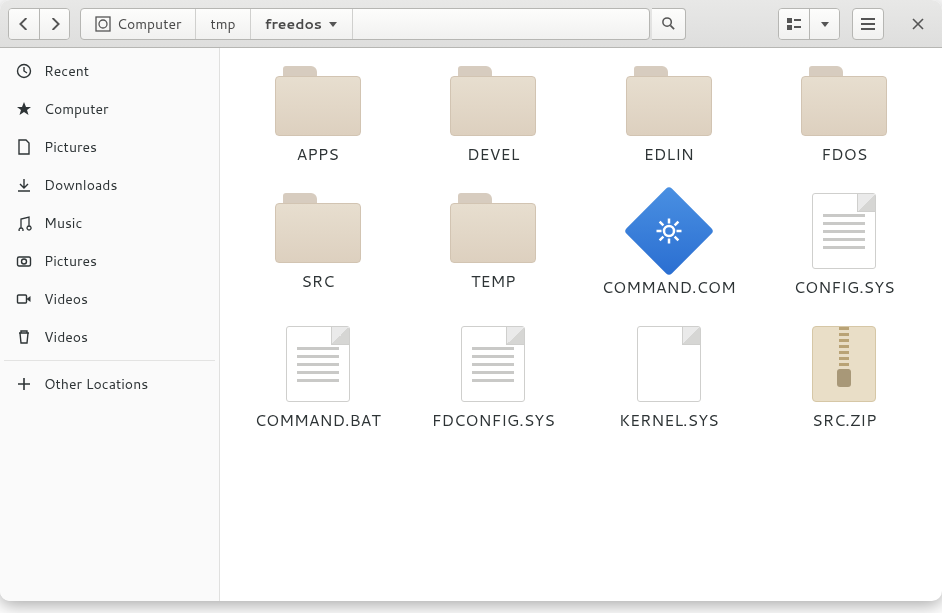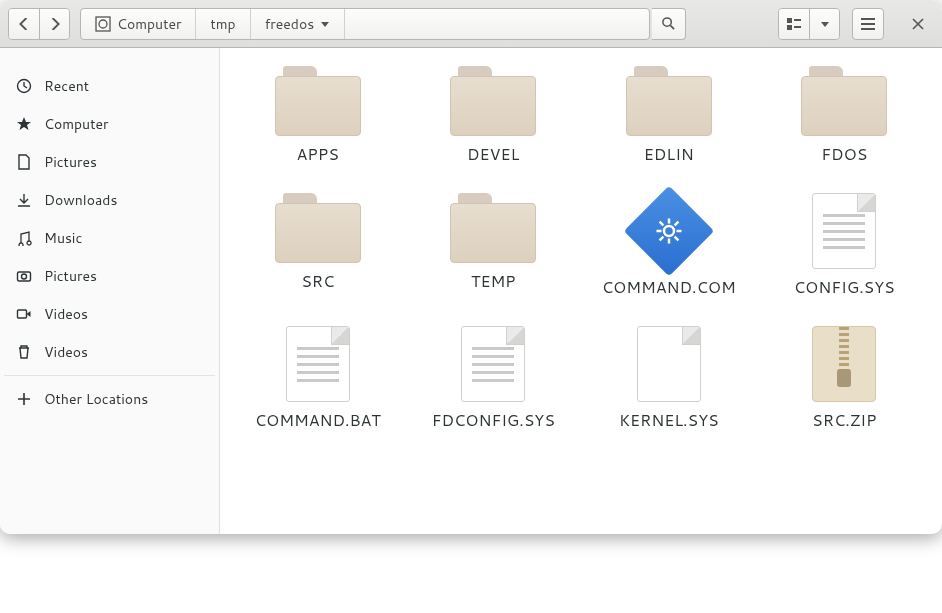--- a/index.html
+++ b/index.html
@@ -1,36 +1,36 @@
 <!DOCTYPE html>
 <html><head>
 <meta charset="utf-8">
 <style>
 * { box-sizing: border-box; margin: 0; padding: 0; }
 body { font-family: "Cantarell", "Segoe UI", sans-serif; font-size: 14px; color: #2e3436; background: #fff; width: 942px; height: 613px; overflow: hidden; }
-.window { width: 942px; height: 534px; display: flex; flex-direction: column; border-radius: 10px; overflow: hidden; box-shadow: 0 4px 18px rgba(0,0,0,0.35); background: #fff; }
+.window { width: 942px; height: 601px; display: flex; flex-direction: column; border-radius: 10px; overflow: hidden; box-shadow: 0 4px 18px rgba(0,0,0,0.35); background: #fff; }
 .titlebar { height: 48px; background: linear-gradient(to bottom, #e8e8e7, #dededd); border-bottom: 1px solid #b6b6b3; display: flex; align-items: center; padding: 0 8px; gap: 6px; }
 .navgroup { display: flex; border: 1px solid #b6b6b3; border-radius: 4px; overflow: hidden; }
 .navbtn { width: 30px; height: 30px; background: linear-gradient(to bottom,#fdfdfc,#f1f1f0); display: flex; align-items: center; justify-content: center; cursor: pointer; }
 .navbtn + .navbtn { border-left: 1px solid #b6b6b3; }
 .navbtn svg { width: 12px; height: 12px; fill: #555; }
 .pathbar { display: flex; height: 32px; border: 1px solid #b6b6b3; border-radius: 4px; background: linear-gradient(to bottom,#fdfdfc,#f1f1f0); overflow: hidden; flex: 1; margin-left:4px; }
 .pathseg { display: flex; align-items: center; padding: 0 14px; border-right: 1px solid #d0d0ce; cursor: pointer; gap: 6px; color: #4a4a4a; }
-.pathseg.last { font-weight: 400; }
+.pathseg.last { font-weight: 700; }
 .pathicon { width: 16px; height: 16px; }
 .path-spacer { flex: 1; }
 .searchbtn { width: 34px; height: 32px; border: 1px solid #b6b6b3; border-left: none; border-radius: 0 4px 4px 0; background: linear-gradient(to bottom,#fdfdfc,#f1f1f0); display: flex; align-items: center; justify-content: center; cursor: pointer; margin-left: -4px; }
 .spacer-big { flex: 0 0 80px; }
 .viewcluster { display: flex; border: 1px solid #b6b6b3; border-radius: 4px; overflow: hidden; }
 .viewbtn { width: 30px; height: 30px; background: linear-gradient(to bottom,#fdfdfc,#f1f1f0); display:flex;align-items:center;justify-content:center; cursor:pointer; }
 .viewbtn + .viewbtn { border-left: 1px solid #b6b6b3; }
 .hambtn { width: 32px; height: 32px; border: 1px solid #b6b6b3; border-radius: 4px; background: linear-gradient(to bottom,#fdfdfc,#f1f1f0); display:flex;align-items:center;justify-content:center; cursor:pointer; margin-left: 6px; }
 .closebtn { width: 32px; height: 32px; display:flex;align-items:center;justify-content:center; cursor:pointer; margin-left: 12px; }
 .body { flex: 1; display: flex; overflow: hidden; }
-.sidebar { width: 220px; background: #fafafa; border-right: 1px solid #e0e0df; padding-top: 19px; display:flex; flex-direction:column; }
+.sidebar { width: 220px; background: #fafafa; border-right: 1px solid #e0e0df; padding-top: 4px; display:flex; flex-direction:column; }
 .sb-item { height: 38px; display: flex; align-items: center; gap: 12px; padding: 0 16px; cursor: pointer; color: #2e3436; }
 .sb-item svg, .sb-item .ico { width: 16px; height: 16px; flex: 0 0 16px; }
 .sb-sep { height: 1px; background: #e3e3e2; margin: 4px 4px; }
 .content { flex:1; overflow:auto; padding: 18px 10px; }
 .grid { display:grid; grid-template-columns: repeat(4, 1fr); gap: 28px 0; }
 .item { display:flex; flex-direction:column; align-items:center; gap:6px; cursor:pointer; }
 .item .lbl { font-size: 16px; color: #2e3436; text-align:center; }
 .icon-folder { width: 86px; height: 70px; position: relative; }
 .icon-folder .tab { position:absolute; top:0; left:8px; width:34px; height:14px; background:#d7ccbf; border-radius:3px 6px 0 0; }
 .icon-folder .body { position:absolute; top:10px; left:0; right:0; bottom:0; background:linear-gradient(to bottom,#e7decf,#ddd0bf); border-radius:4px; border:1px solid #d2c4b2; }

